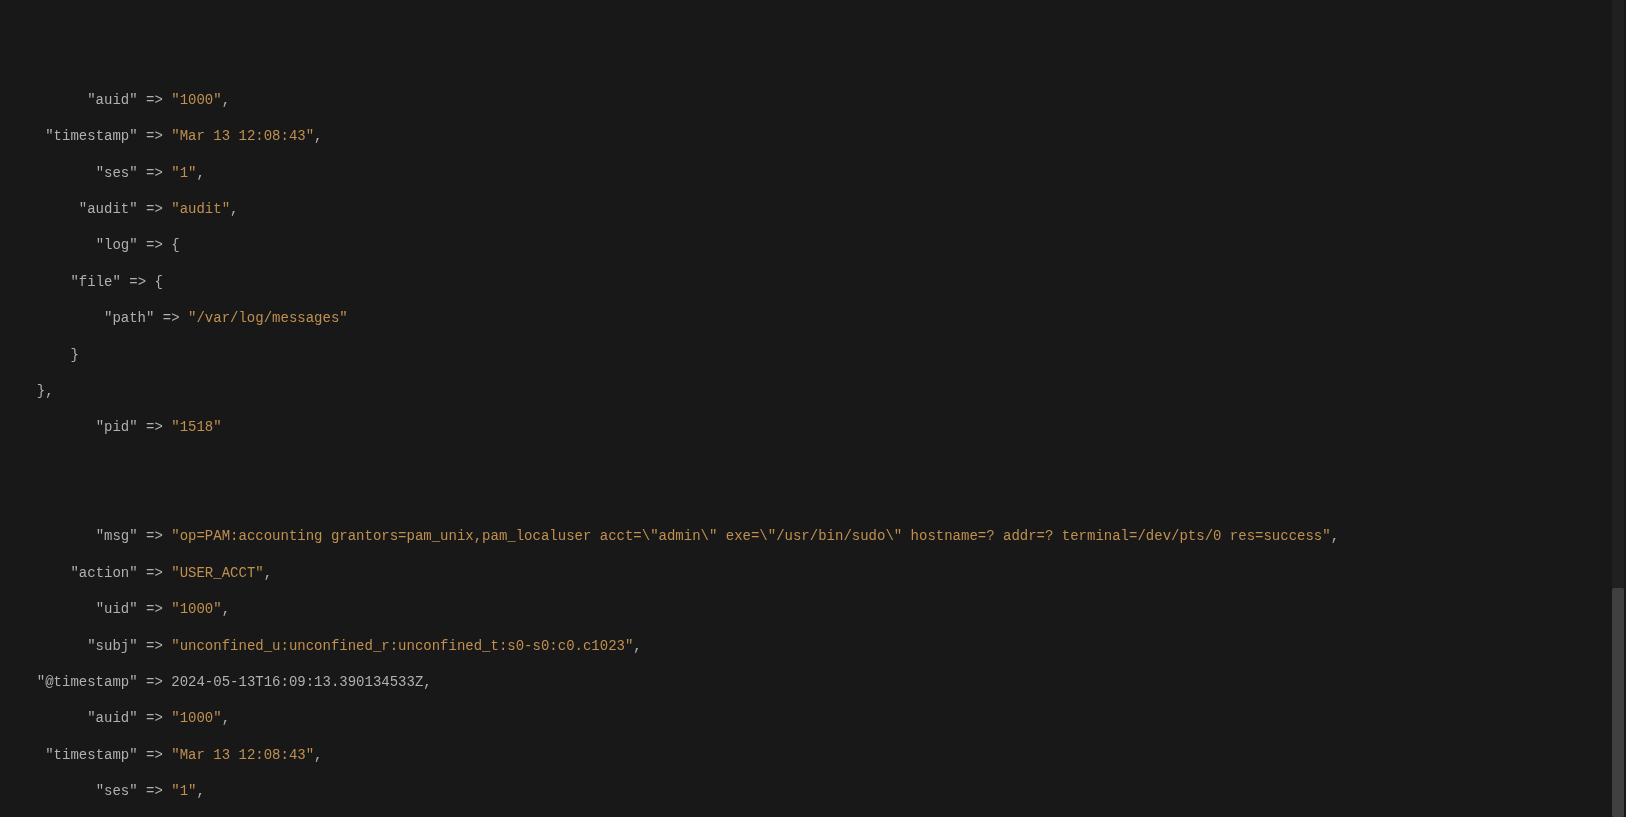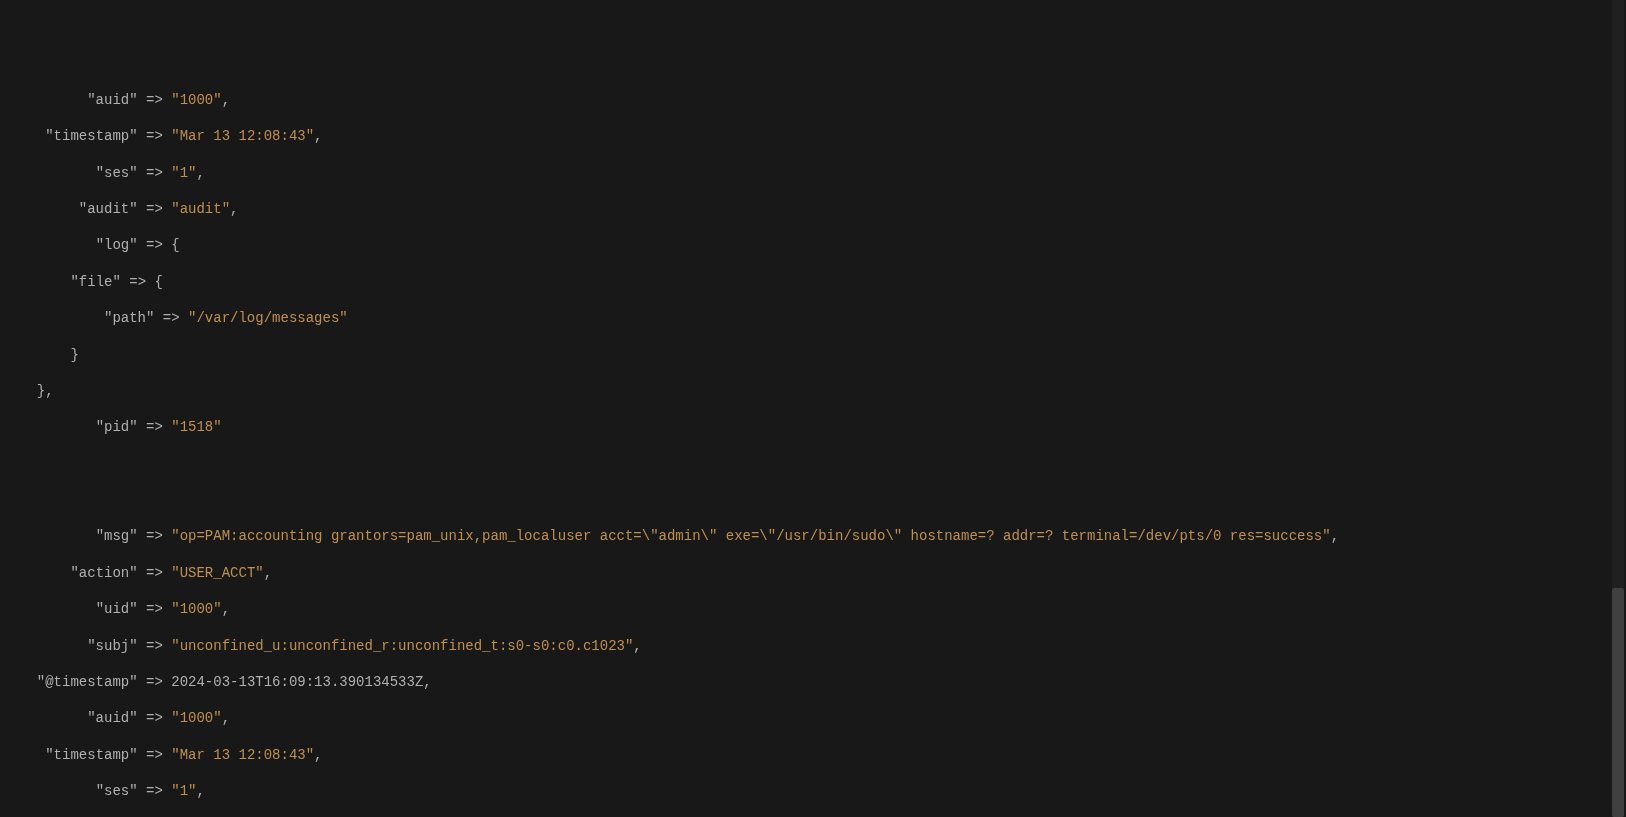--- a/index.html
+++ b/index.html
@@ -71,21 +71,21 @@
 <div class="line">          <span class="key">"path"</span> <span class="arrow">=&gt;</span> <span class="string">"/var/log/messages"</span></div>
 <div class="line">      <span class="brace">}</span></div>
 <div class="line">  <span class="brace">},</span></div>
 <div class="line">         <span class="key">"pid"</span> <span class="arrow">=&gt;</span> <span class="string">"1518"</span></div>
 <div class="line"> </div>
 <div class="line"> </div>
 <div class="line">         <span class="key">"msg"</span> <span class="arrow">=&gt;</span> <span class="string">"op=PAM:accounting grantors=pam_unix,pam_localuser acct=\"admin\" exe=\"/usr/bin/sudo\" hostname=? addr=? terminal=/dev/pts/0 res=success"</span><span class="comma">,</span></div>
 <div class="line">      <span class="key">"action"</span> <span class="arrow">=&gt;</span> <span class="string">"USER_ACCT"</span><span class="comma">,</span></div>
 <div class="line">         <span class="key">"uid"</span> <span class="arrow">=&gt;</span> <span class="string">"1000"</span><span class="comma">,</span></div>
 <div class="line">        <span class="key">"subj"</span> <span class="arrow">=&gt;</span> <span class="string">"unconfined_u:unconfined_r:unconfined_t:s0-s0:c0.c1023"</span><span class="comma">,</span></div>
-<div class="line">  <span class="key">"@timestamp"</span> <span class="arrow">=&gt;</span> <span class="plain">2024-03-13T16:09:13.390134533Z</span><span class="comma">,</span></div>
+<div class="line">  <span class="key">"@timestamp"</span> <span class="arrow">=&gt;</span> <span class="plain">2024-05-13T16:09:13.390134533Z</span><span class="comma">,</span></div>
 <div class="line">        <span class="key">"auid"</span> <span class="arrow">=&gt;</span> <span class="string">"1000"</span><span class="comma">,</span></div>
 <div class="line">   <span class="key">"timestamp"</span> <span class="arrow">=&gt;</span> <span class="string">"Mar 13 12:08:43"</span><span class="comma">,</span></div>
 <div class="line">         <span class="key">"ses"</span> <span class="arrow">=&gt;</span> <span class="string">"1"</span><span class="comma">,</span></div>
 
 
 
 
 
 
 

